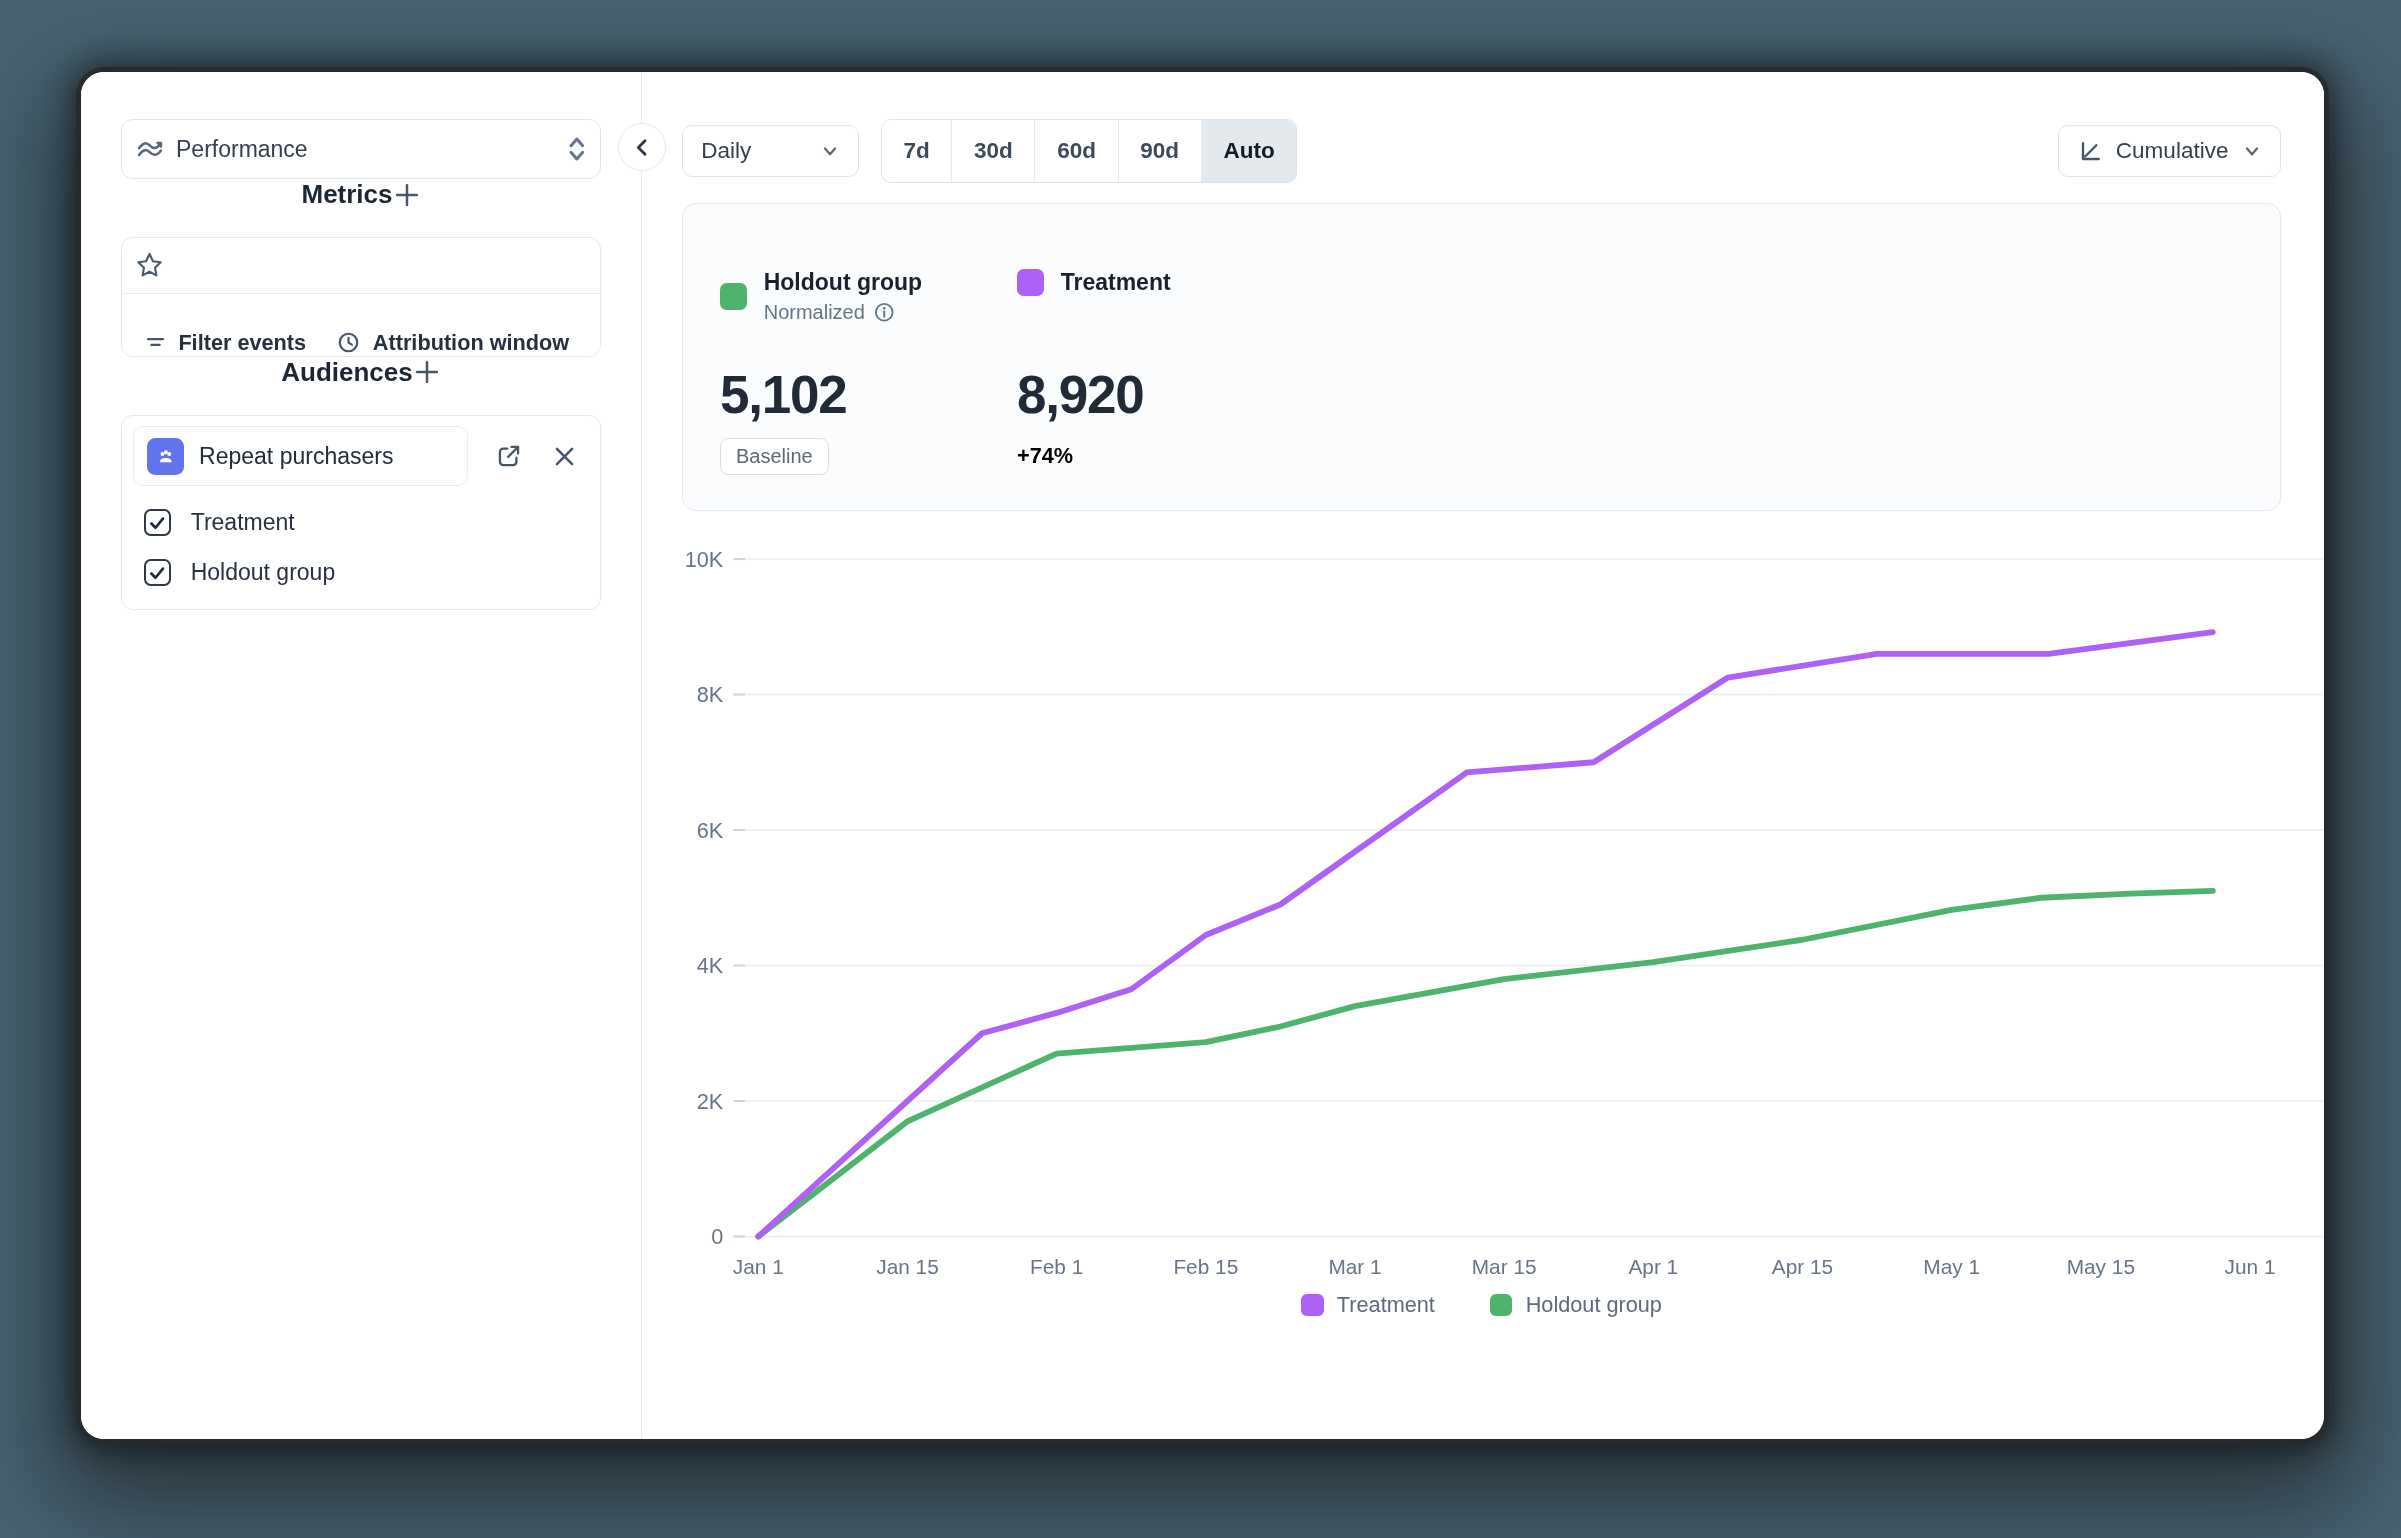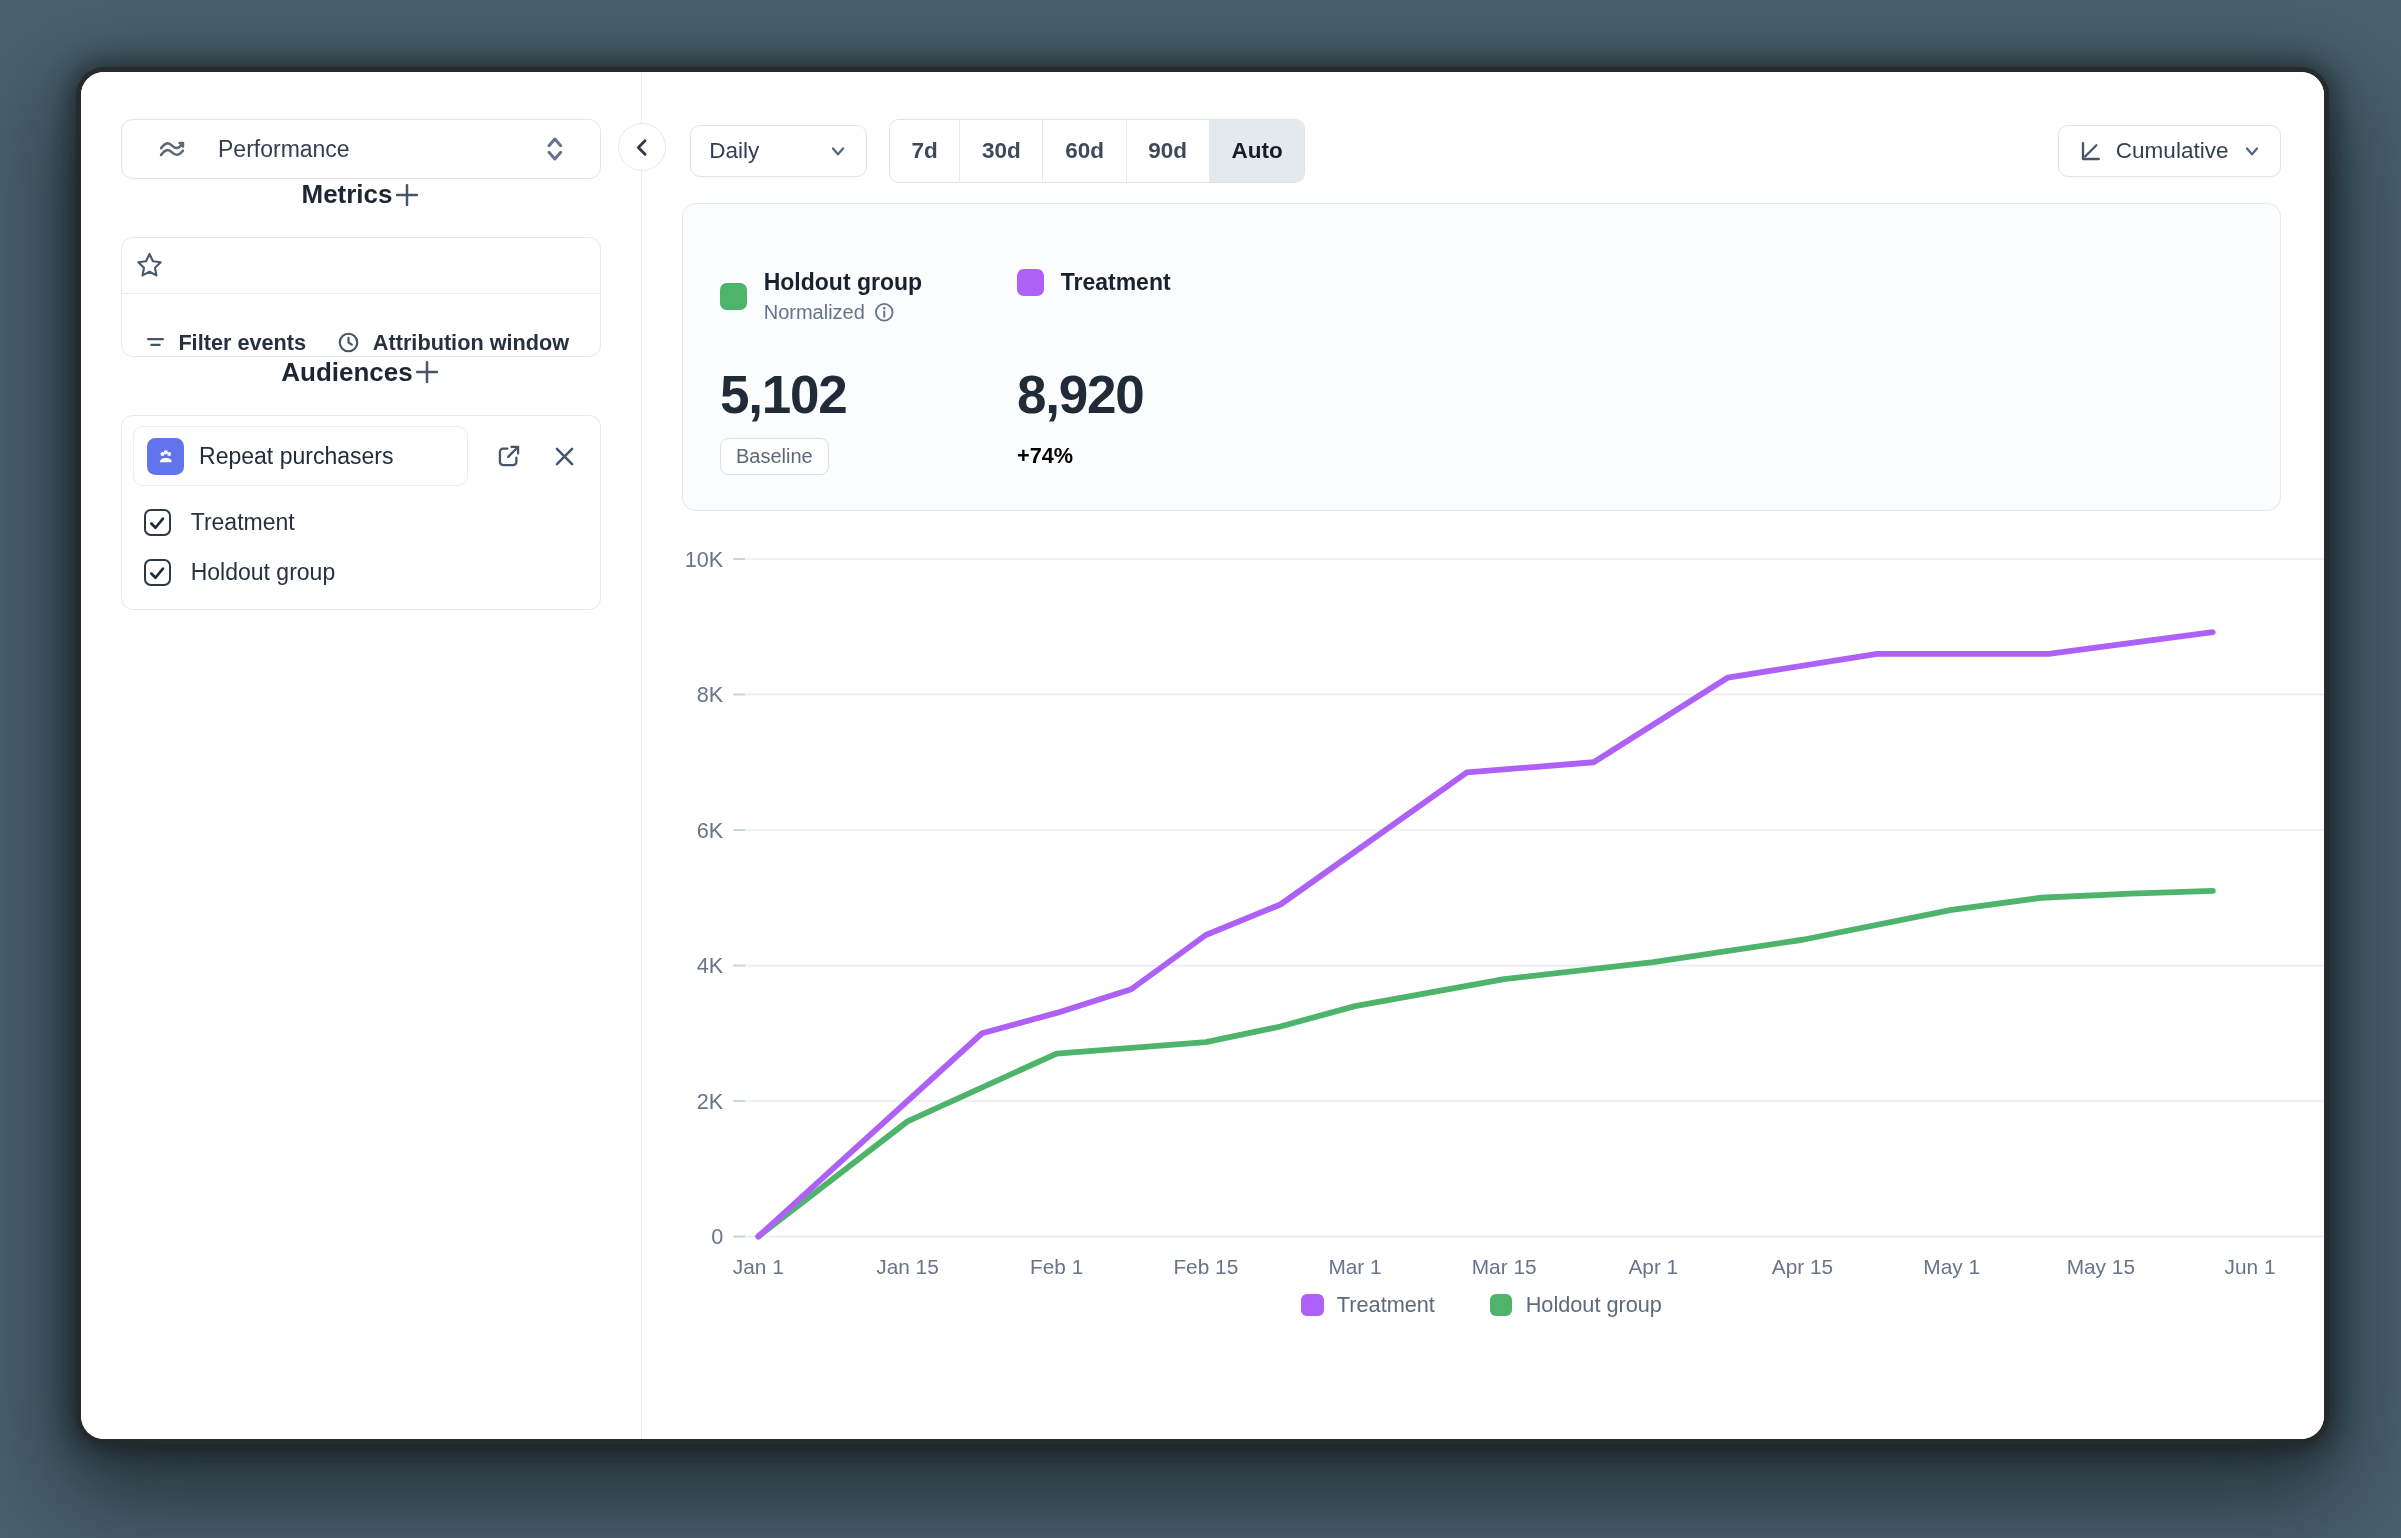--- a/index.html
+++ b/index.html
@@ -14,21 +14,21 @@
   .window {
     position:absolute; left:81px; top:72px; width:2243px; height:1367px;
     background:#ffffff; border-radius:23px;
     box-shadow:0 0 0 5px rgba(38,42,44,.92), 0 0 25px 11.7px rgba(10,12,14,.45), 0 38px 92px 20px rgba(8,10,12,.55);
     display:flex; overflow:hidden;
   }
   
   .sidebar { width:561px; flex:0 0 561px; border-right:1.7px solid #e7ecf1; padding:47px 40px 0 40px; background:#fff; }
   .selector {
     height:60px; border:1.7px solid #dde4ec; border-radius:11.7px; background:#fff;
-    display:flex; align-items:center; padding:0 34px; gap:30px;
+    display:flex; align-items:center; padding:0 12px; gap:10px;
   }
   .selector-label { font-size:23px; color:#333f50; flex:1; }
   .section-head { display:flex; align-items:center; justify-content:center; }
   .section-title { font-size:26px; font-weight:700; color:#1c2634; }
   .card { margin-top:27px; border:1.7px solid #e3e8ef; border-radius:11.7px; background:#fff; }
   .metric-row1 { display:flex; align-items:center; justify-content:space-between; padding:10.8px 16.7px 10.8px 10.8px; }
   .pill {
     border:1.7px solid #e8edf2; border-radius:10px; height:60px;
     display:flex; align-items:center; gap:15px; padding:0 13.3px; background:#fff;
   }
@@ -52,21 +52,21 @@
   
   .collapse-btn {
     position:absolute; left:537px; top:51px; width:48px; height:48px; border-radius:50%;
     background:#fff; border:1.7px solid #e3e8ef; display:flex; align-items:center; justify-content:center; z-index:5;
   }
   
   .main { flex:1; padding:47px 43px 0 40px; background:#fff; position:relative; }
   .topbar { display:flex; align-items:center; gap:21.7px; }
   .select {
     height:52px; border:1.7px solid #dde4ec; border-radius:10px; background:#fff;
-    display:flex; align-items:center; gap:13.3px; padding:0 18.3px; font-size:22.5px; color:#333f50;margin-left:8px;
+    display:flex; align-items:center; gap:13.3px; padding:0 18.3px; font-size:22.5px; color:#333f50;
   }
   .select-daily { width:177px; }
   .select-daily .select-text { flex:1; }
   .segmented { display:flex; height:64px; border:1.7px solid #dde3ea; border-radius:10px; overflow:hidden; background:#fff; }
   .segment {
     display:flex; align-items:center; padding:0 21.7px; font-size:22.5px; font-weight:600; color:#3e4a5b;
     border-left:1.7px solid #e6eaf0; background:#fff;
   }
   .segment:first-child { border-left:none; }
   .segment.active { background:#e4e9ee; color:#141c28; font-weight:700; }

